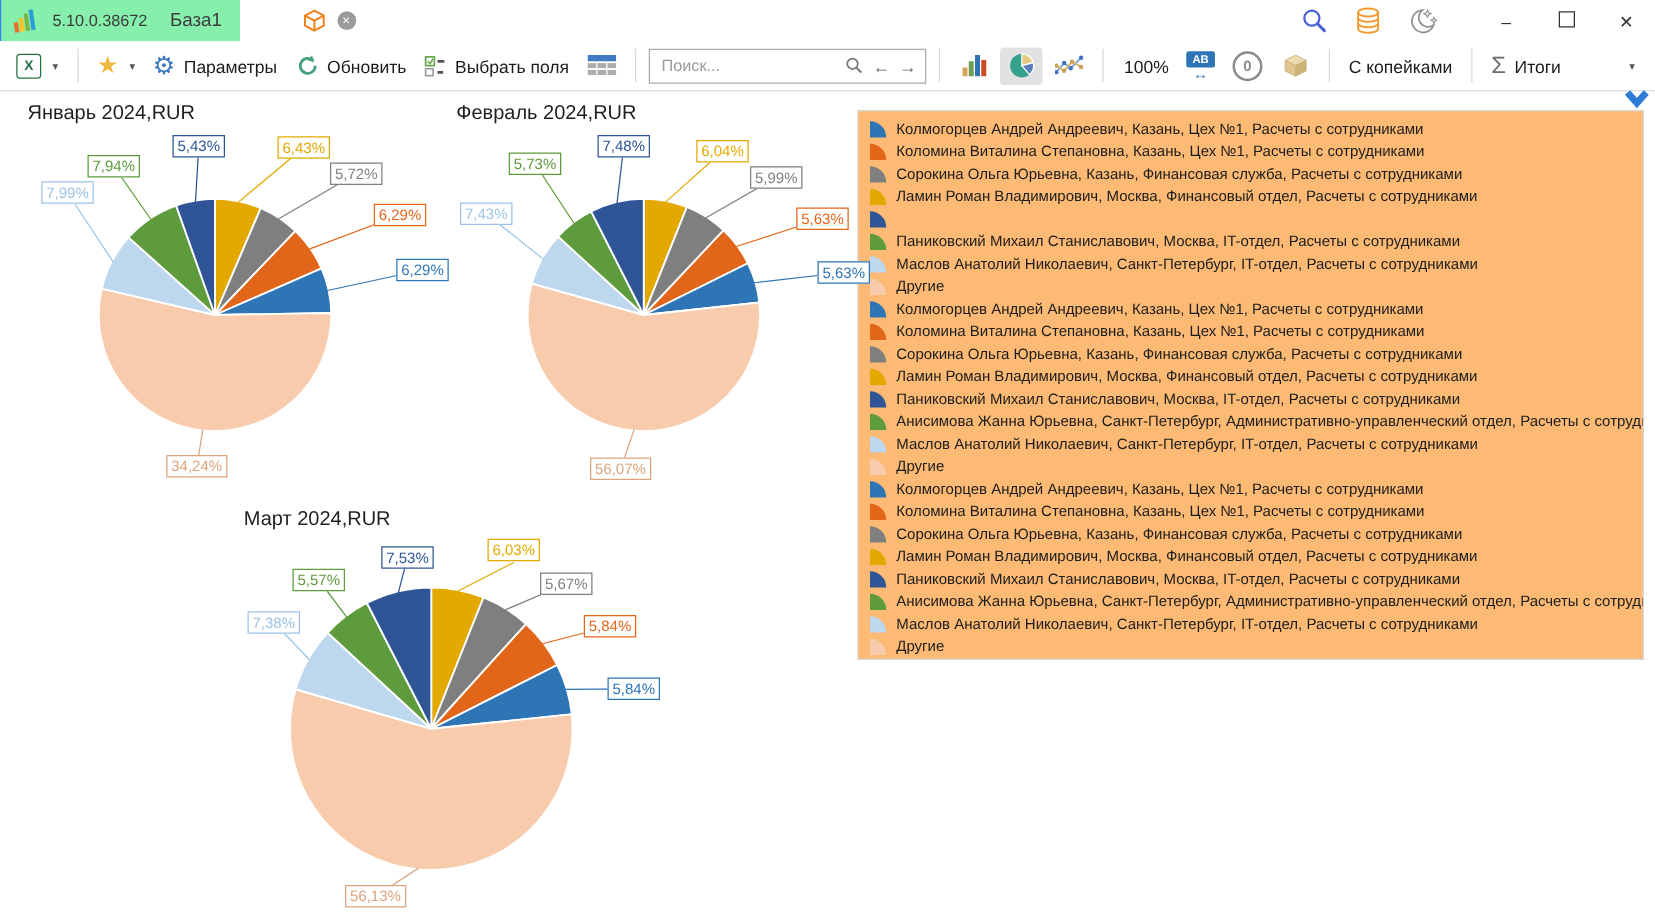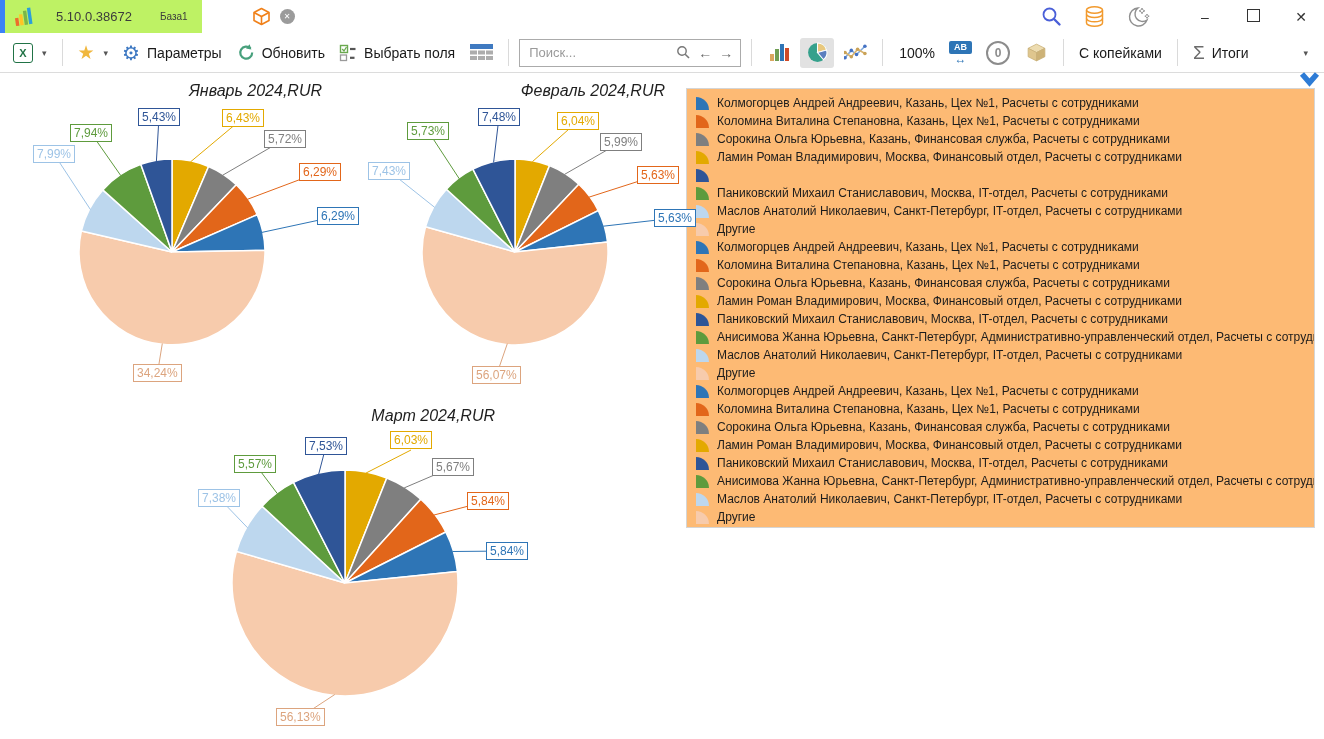--- a/index.html
+++ b/index.html
@@ -2,24 +2,24 @@
 <html><head>
 <meta charset="utf-8">
 <style>
   html,body{margin:0;padding:0;}
   body{
     width:1324px;height:739px;position:relative;overflow:hidden;
     background:#fff;font-family:"Liberation Sans",sans-serif;color:#1a1a1a;
   }
   
   .titlebar{height:33px;display:flex;align-items:center;background:#fff;position:relative;}
-  .app-section{background:#bef264;height:33px;display:flex;align-items:center;
-    padding:0 14px 0 9px;border-left:5px solid #3b82f6;gap:22px;}
+  .app-section{background:#86efac;height:33px;display:flex;align-items:center;
+    padding:0 14px 0 9px;border-left:1px solid #3b82f6;gap:12px;}
   .version{font-size:13px;color:#3c3c3c;}
-  .dbname{font-size:10px;color:#3c3c3c;margin-left:6px;}
+  .dbname{font-size:15px;color:#3c3c3c;margin-left:6px;}
   .doc-tab{display:flex;align-items:center;gap:9px;margin-left:40px;height:33px;padding:0 10px;background:#fff;}
   .doc-title{font-size:14px;color:#222;}
   .tab-close{width:15px;height:15px;border-radius:50%;background:#9b9b9b;color:#fff;
     font-size:8px;line-height:15px;text-align:center;cursor:pointer;}
   .tb-right{margin-left:auto;display:flex;align-items:center;gap:20px;padding-right:12px;}
   .winbtns{display:flex;align-items:center;gap:34px;margin-left:26px;padding-right:4px;}
   .winbtn{font-size:14px;color:#333;width:14px;text-align:center;cursor:pointer;}
   .win-max{width:11px;height:11px;border:1.3px solid #333;display:inline-block;}
   
   .toolbar{height:39px;display:flex;align-items:center;border-bottom:1px solid #dcdcdc;
@@ -42,21 +42,21 @@
   .bars i{display:block;width:4px;}
   .zoom-text{font-size:14px;color:#1a1a1a;padding:0 6px;}
   .ab-wrap{display:flex;flex-direction:column;align-items:center;cursor:pointer;padding:0 4px;}
   .ab-box{background:#2E75B6;color:#fff;font-size:9px;font-weight:bold;padding:1px 5px;border-radius:2px;line-height:11px;}
   .ab-arrow{color:#2E75B6;font-size:12px;line-height:10px;}
   .zero{width:20px;height:20px;border:2px solid #8c8c8c;border-radius:50%;display:flex;
     align-items:center;justify-content:center;font-size:12px;font-weight:bold;color:#8c8c8c;cursor:pointer;}
   .sigma{font-size:19px;color:#6b6b6b;line-height:1;}
   
   #chart-svg{position:absolute;left:0;top:0;z-index:1;}
-  .chart-title{position:absolute;width:300px;text-align:right;font-size:16px;color:#1f1f1f;z-index:2;font-style:italic;}
+  .chart-title{position:absolute;width:300px;text-align:left;font-size:16px;color:#1f1f1f;z-index:2;}
   .pie-label{position:absolute;font-size:12px;line-height:16px;padding:0 3px;background:#fff;
     border:1px solid currentColor;z-index:3;white-space:nowrap;}
   .c0{color:#E3A900}.c1{color:#7F7F7F}.c2{color:#E2661A}.c3{color:#2E75B6}
   .c4{color:#DCA47E}.c5{color:#9DC3E6}.c6{color:#5E9B3D}.c7{color:#2F5597}
   
   .legend-box{position:absolute;left:686px;top:88px;width:629px;height:440px;background:#fdba74;
     border:1px solid #d5d5d5;z-index:2;padding-top:5px;box-sizing:border-box;overflow:hidden;}
   .legend-row{display:flex;align-items:center;gap:8px;height:18px;padding-left:9px;cursor:pointer;}
   .legend-marker{width:13px;height:13px;border-radius:0 13px 0 0;flex:none;}
   .legend-text{font-size:12px;color:#1c1c1c;white-space:nowrap;}

